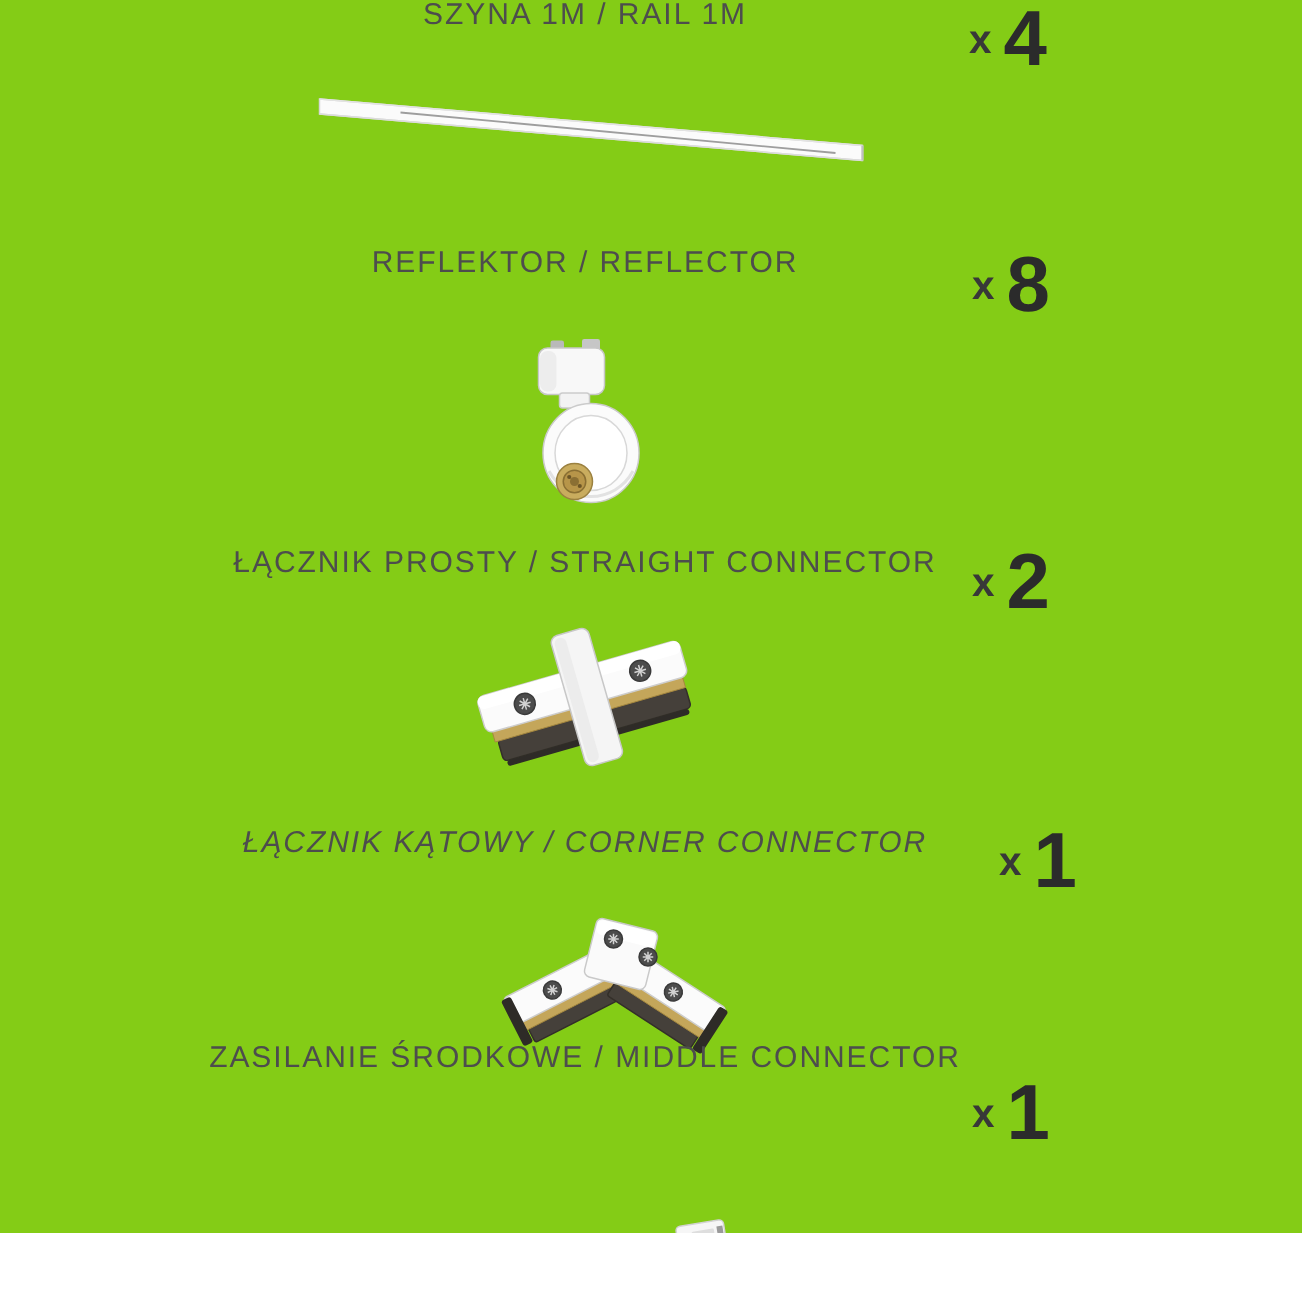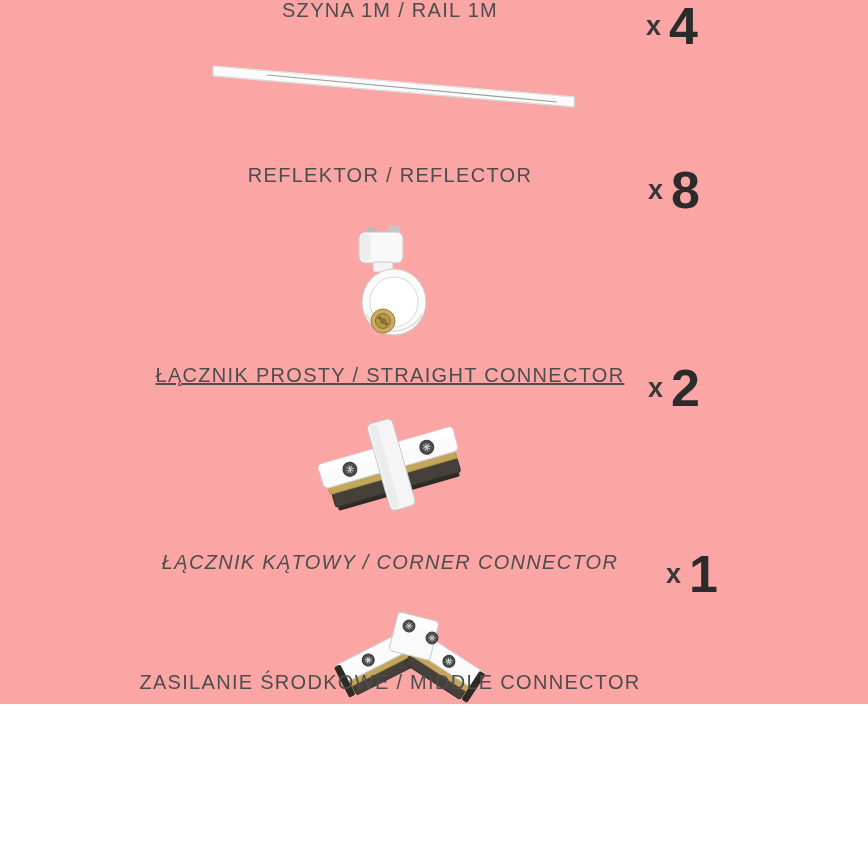--- a/index.html
+++ b/index.html
@@ -1,19 +1,19 @@
 <!DOCTYPE html>
 <html><head>
 <meta charset="utf-8">
 <style>
   html,body{margin:0;padding:0;background:#ffffff;}
   .canvas{
     position:relative;
-    width:868px;height:704px;
-    background:#fca5a5;
+    width:868px;height:822px;
+    background:#84cc16;
     overflow:hidden;
     font-family:"Liberation Sans", sans-serif;
   }
   .part-title{
     position:absolute;
     left:0;width:780px;
     text-align:center;
     font-size:20px;
     font-weight:500;
     letter-spacing:1.3px;
@@ -40,23 +40,23 @@
     font-size:52px;
     font-weight:bold;
     line-height:1;
     letter-spacing:-1px;
     color:#2b2b2b;
   }
   .part-image{position:absolute;}
   
   #s1-title{top:-2px;}   #s1-count{left:646px;top:0px;}    #s1-image{left:205px;top:58px;}
   #s2-title{top:163px;}  #s2-count{left:648px;top:164px;}  #s2-image{left:336px;top:224px;}
-  #s3-title{top:363px;text-decoration:underline;}  #s3-count{left:648px;top:362px;}  #s3-image{left:298px;top:418px;}
+  #s3-title{top:363px;}  #s3-count{left:648px;top:362px;}  #s3-image{left:298px;top:418px;}
   #s4-title{top:550px;font-style:italic;}  #s4-count{left:666px;top:548px;}  #s4-image{left:333px;top:608px;}
-  #s5-title{top:670px;}  #s5-count{left:648px;top:716px;}  #s5-image{left:315px;top:800px;}
+  #s5-title{top:693px;}  #s5-count{left:648px;top:716px;}  #s5-image{left:315px;top:800px;}
 </style>
 </head>
 <body>
 
 <div class="canvas">
 
   <div class="part-section">
     <div id="s1-title" class="part-title">SZYNA 1M / RAIL 1M</div>
     <div id="s1-count" class="part-count">
       <span class="x">x</span>

